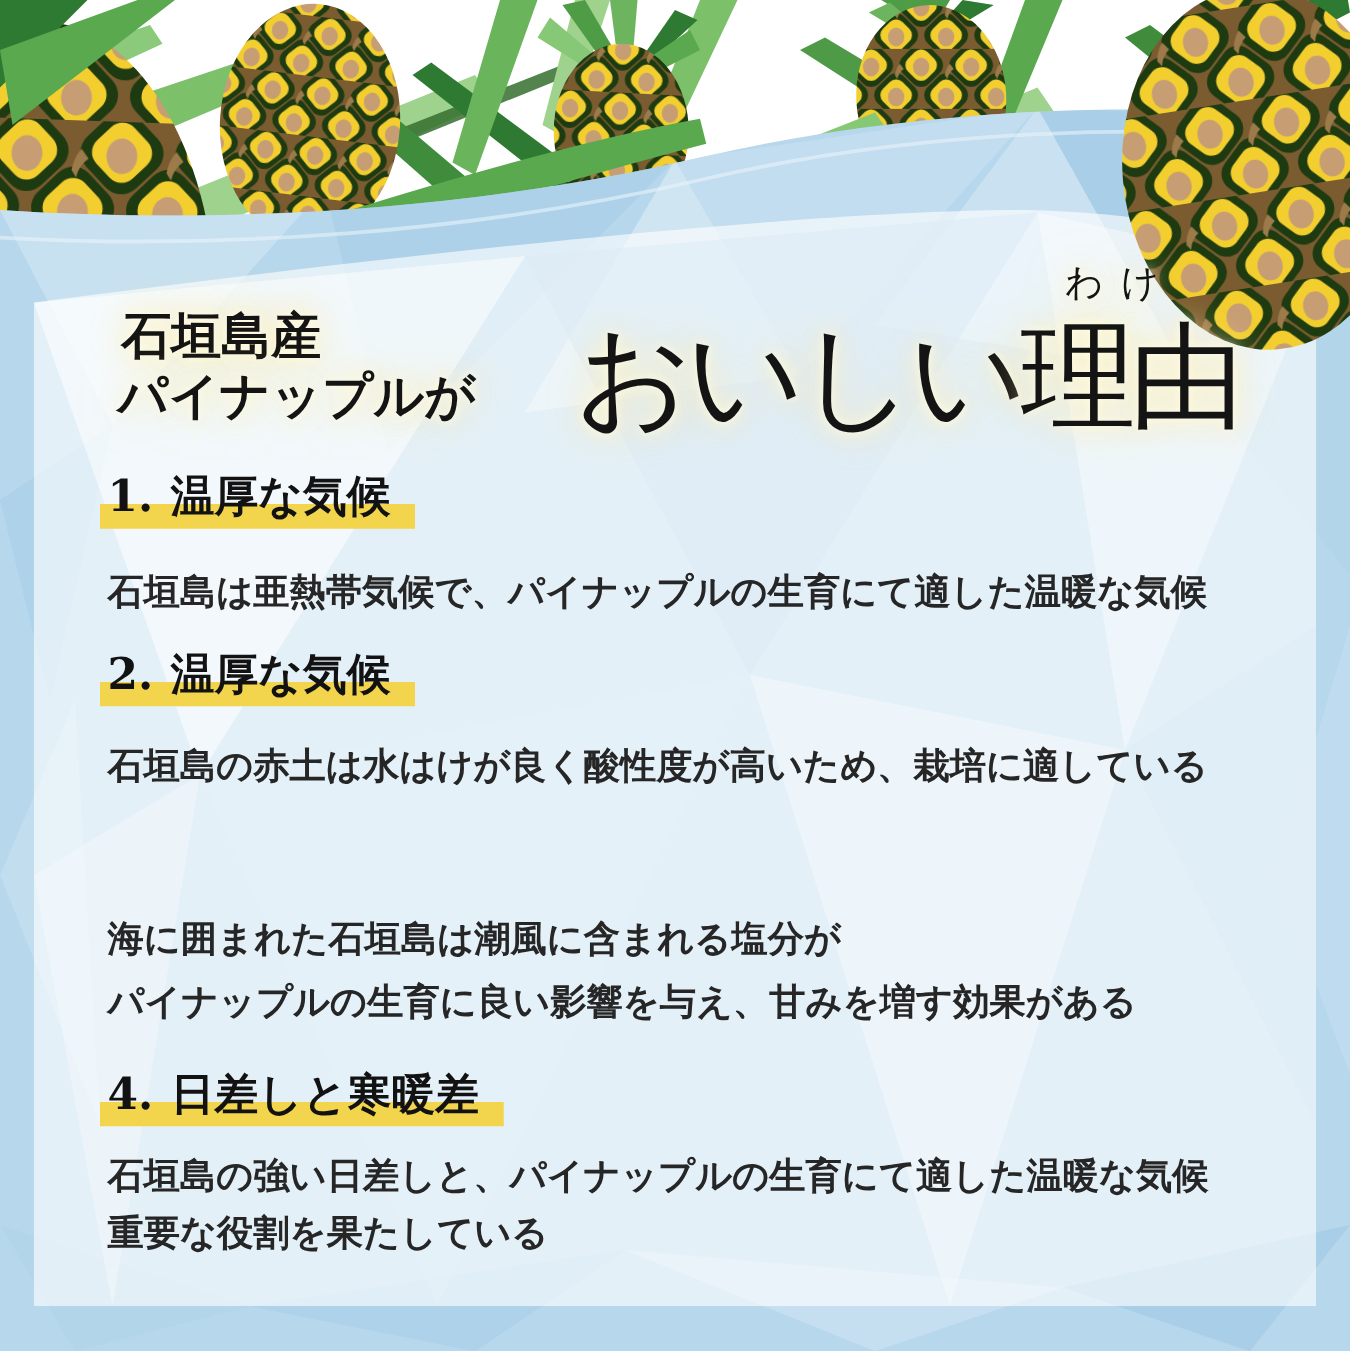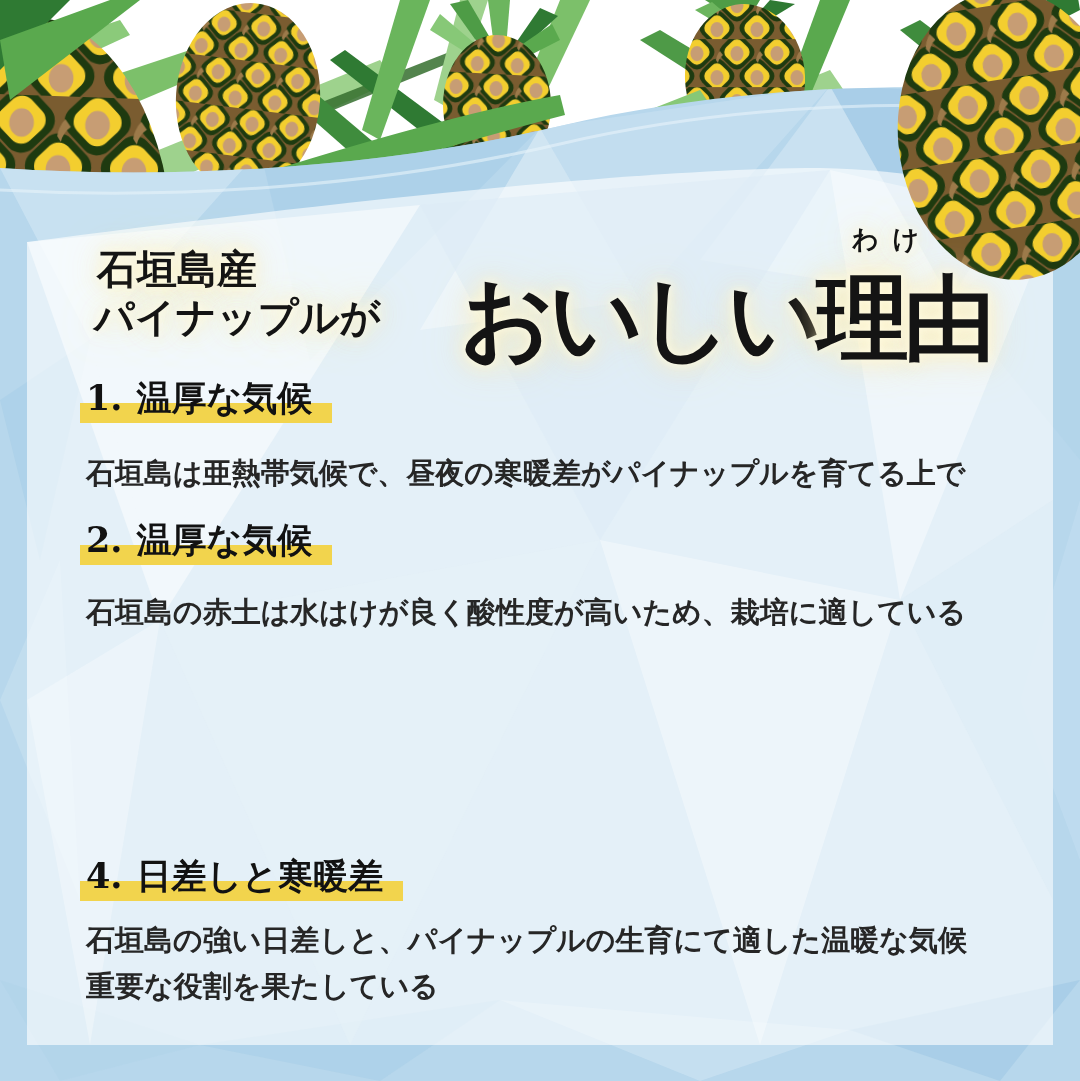--- a/index.html
+++ b/index.html
@@ -12,22 +12,22 @@
   .sans{font-family:"DejaVu Sans","Liberation Sans",sans-serif;}
   .abs{position:absolute;white-space:nowrap;line-height:1;}
   .glow{
     text-shadow:0 0 8px rgba(255,252,230,.95),
                 0 0 18px rgba(255,243,195,.85),
                 0 0 32px rgba(255,236,170,.6),
                 0 0 46px rgba(255,236,170,.4);
   }
   .title-origin {left:97px; top:249px; font-size:40px; font-weight:700; color:var(--title_text);}
   .title-subject{left:94px; top:297px; font-size:40px; font-weight:700; color:var(--title_text);}
-  .title-main   {left:460px;top:272px; font-size:92px; font-weight:700; letter-spacing:-5px; color:var(--title_text);}
-  .furigana     {left:852px;top:226px; font-size:26px; font-weight:700; letter-spacing:14px; color:var(--title_text);}
+  .title-main   {left:460px;top:256px; font-size:92px; font-weight:400; letter-spacing:-5px; color:var(--title_text);}
+  .furigana     {left:852px;top:212px; font-size:30px; font-weight:400; letter-spacing:14px; color:var(--title_text);}
 
   .heading{font-size:35px;font-weight:700;color:var(--heading_text);left:80px;}
   .hl{
     display:inline-block;
     padding:0 20px 8px 6px;
     background-image:linear-gradient(to bottom,transparent 54%,var(--highlight) 54%,var(--highlight) 100%);
   }
   .num{margin-right:14px;}
   .s1h{top:380px}.s2h{top:522px}.s3h{top:662px}.s4h{top:858px}
 
@@ -161,30 +161,34 @@
 
   <div class="abs serif glow title-origin">石垣島産</div>
   <div class="abs serif glow title-subject">パイナップルが</div>
   <div class="abs serif glow title-main"><span>おいしい</span><span>理由</span></div>
   <div class="abs serif glow furigana">わけ</div>
 
   <div class="abs serif heading s1h">
     <span class="hl"><span class="num">1.</span><span>温厚な気候</span></span>
   </div>
   <div class="abs sans body s1b">
-    <div class="bl">石垣島は亜熱帯気候で、昼夜の寒暖差がパイナップルを育てる上で</div>
+    <div class="bl">石垣島は亜熱帯気候で、パイナップルの生育にて適した温暖な気候</div>
   </div>
 
   <div class="abs serif heading s2h">
     <span class="hl"><span class="num">2.</span><span>温厚な気候</span></span>
   </div>
   <div class="abs sans body s2b">
     <div class="bl">石垣島の赤土は水はけが良く酸性度が高いため、栽培に適している</div>
   </div>
 
+  <div class="abs sans body s3b">
+    <div class="bl">海に囲まれた石垣島は潮風に含まれる塩分が</div>
+    <div class="bl">パイナップルの生育に良い影響を与え、甘みを増す効果がある</div>
+  </div>
 
   <div class="abs serif heading s4h">
     <span class="hl"><span class="num">4.</span><span>日差しと寒暖差</span></span>
   </div>
   <div class="abs sans body s4b">
     <div class="bl">石垣島の強い日差しと、パイナップルの生育にて適した温暖な気候</div>
     <div class="bl">重要な役割を果たしている</div>
   </div>
 
 </div>

